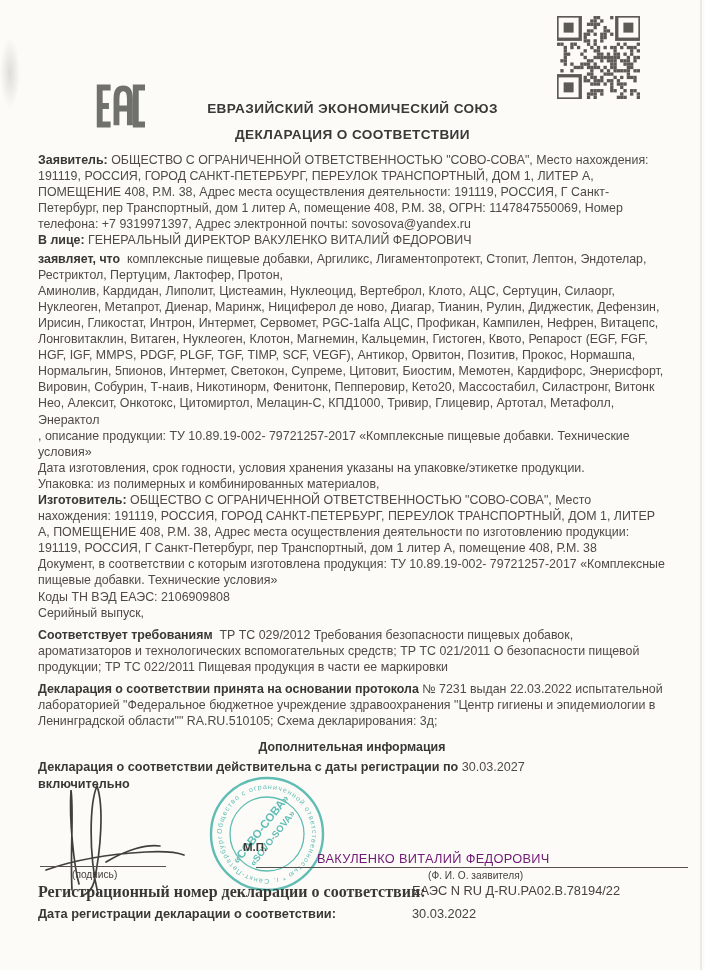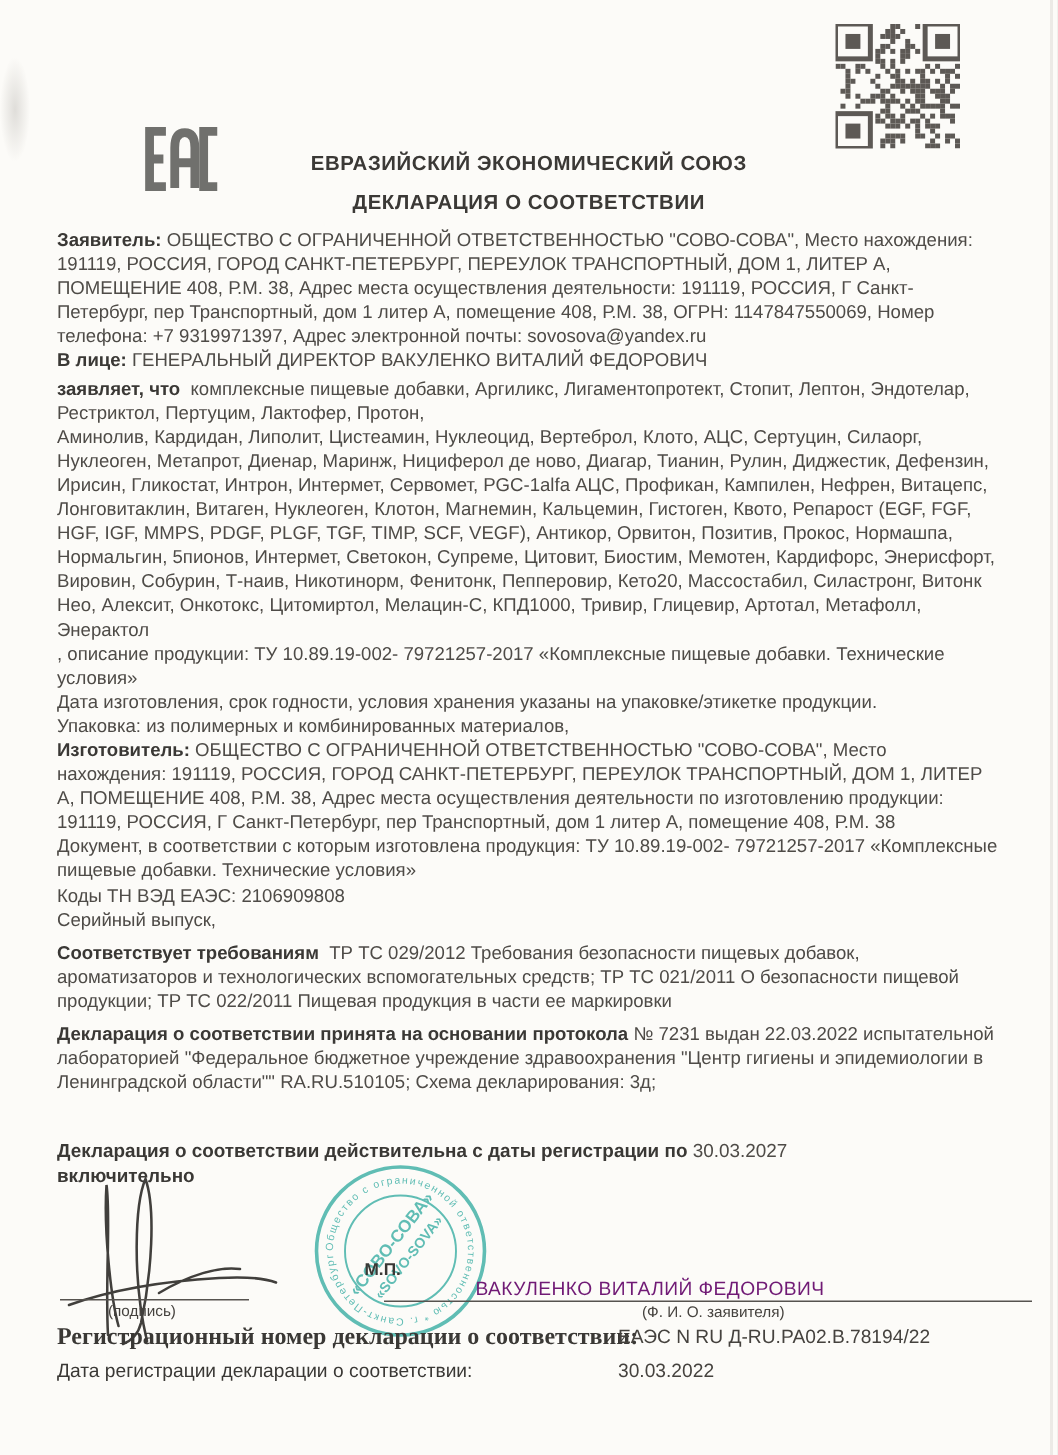--- a/index.html
+++ b/index.html
@@ -27,21 +27,21 @@
   .stamp{position:absolute;left:207px;top:774px;opacity:.82;}
   .sig-svg{position:absolute;left:22px;top:778px;}
   .sig-line{position:absolute;left:40px;top:866px;width:126px;border-top:1.6px solid #56534f;}
   .sig-caption{position:absolute;left:72px;top:869px;font-size:10.2px;color:#45423e;}
   .mp{position:absolute;left:243px;top:841px;font-size:11.5px;font-weight:700;color:#3a3835;}
   .fio-name{position:absolute;left:286px;top:851px;font-size:12.8px;color:#701a75;letter-spacing:.3px;margin-left:31px;}
   .name-line{position:absolute;left:256px;top:867px;width:432px;border-top:1.6px solid #56534f;}
   .fio-caption{position:absolute;left:428px;top:870px;font-size:10.2px;color:#45423e;text-align:center;}
   .foot-row1-label{position:absolute;left:38px;top:883px;font-size:16px;font-weight:700;color:#3a3835;font-family:Liberation Serif, serif;}
   .foot-row1-value{position:absolute;left:412px;top:883px;font-size:12.8px;color:#45423e;}
-  .foot-row2-label{position:absolute;left:38px;top:906px;font-size:12.8px;font-weight:400;color:#3a3835;}
+  .foot-row2-label{position:absolute;left:38px;top:906px;font-size:12.8px;font-weight:700;color:#3a3835;}
   .foot-row2-value{position:absolute;left:412px;top:906px;font-size:12.8px;color:#45423e;}
 </style>
 </head>
 <body>
 
 <div class="page">
   <div class="noise-edge"></div>
   <div class="smudge"></div>
 
   <div class="eac-logo">
@@ -260,20 +260,21 @@
     <div class="para">Аминолив, Кардидан, Липолит, Цистеамин, Нуклеоцид, Вертеброл, Клото, АЦС, Сертуцин, Силаорг, Нуклеоген, Метапрот, Диенар, Маринж, Нициферол де ново, Диагар, Тианин, Рулин, Диджестик, Дефензин, Ирисин, Гликостат, Интрон, Интермет, Сервомет, PGC-1alfa АЦС, Профикан, Кампилен, Нефрен, Витацепс, Лонговитаклин, Витаген, Нуклеоген, Клотон, Магнемин, Кальцемин, Гистоген, Квото, Репарост (EGF, FGF, HGF, IGF, MMPS, PDGF, PLGF, TGF, TIMP, SCF, VEGF), Антикор, Орвитон, Позитив, Прокос, Нормашпа, Нормальгин, 5пионов, Интермет, Светокон, Супреме, Цитовит, Биостим, Мемотен, Кардифорс, Энерисфорт, Вировин, Собурин, Т-наив, Никотинорм, Фенитонк, Пепперовир, Кето20, Массостабил, Силастронг, Витонк Нео, Алексит, Онкотокс, Цитомиртол, Мелацин-С, КПД1000, Тривир, Глицевир, Артотал, Метафолл, Энерактол</div>
     <div class="para">, описание продукции: ТУ 10.89.19-002- 79721257-2017 «Комплексные пищевые добавки. Технические условия»</div>
     <div class="para">Дата изготовления, срок годности, условия хранения указаны на упаковке/этикетке продукции.</div>
     <div class="para">Упаковка: из полимерных и комбинированных материалов,</div>
     <div class="para"><span class="b">Изготовитель:</span> <span>ОБЩЕСТВО С ОГРАНИЧЕННОЙ ОТВЕТСТВЕННОСТЬЮ "СОВО-СОВА", Место нахождения: 191119, РОССИЯ, ГОРОД САНКТ-ПЕТЕРБУРГ, ПЕРЕУЛОК ТРАНСПОРТНЫЙ, ДОМ 1, ЛИТЕР А, ПОМЕЩЕНИЕ 408, Р.М. 38, Адрес места осуществления деятельности по изготовлению продукции: 191119, РОССИЯ, Г Санкт-Петербург, пер Транспортный, дом 1 литер А, помещение 408, Р.М. 38</span></div>
     <div class="para">Документ, в соответствии с которым изготовлена продукция: ТУ 10.89.19-002- 79721257-2017 «Комплексные пищевые добавки. Технические условия»</div>
     <div class="para">Коды ТН ВЭД ЕАЭС: 2106909808</div>
     <div class="para">Серийный выпуск,</div>
     <div class="para mt6"><span class="b">Соответствует требованиям</span>&nbsp; <span>ТР ТС 029/2012 Требования безопасности пищевых добавок, ароматизаторов и технологических вспомогательных средств; ТР ТС 021/2011 О безопасности пищевой продукции; ТР ТС 022/2011 Пищевая продукция в части ее маркировки</span></div>
     <div class="para mt6"><span class="b">Декларация о соответствии принята на основании протокола</span> <span>№ 7231  выдан 22.03.2022 испытательной лабораторией "Федеральное бюджетное учреждение здравоохранения "Центр гигиены и эпидемиологии в Ленинградской области"" RA.RU.510105; Схема декларирования: 3д;</span></div>
+    <div class="para mt10 b">Дополнительная информация</div>
   </div>
 
   <div class="validity"><span class="b">Декларация о соответствии действительна с даты регистрации по</span> <span>30.03.2027</span> <span class="b">включительно</span></div>
 
   <svg class="sig-svg" width="170" height="122" viewBox="0 0 170 122">
     <path d="M50,112 C48,76 52,34 49,12 C47,42 52,88 57,106 M76,116 C66,74 68,24 75,8 C82,28 79,72 72,104 C70,112 65,116 60,118 M24,92 C52,82 88,76 124,74 C142,73 154,74 162,77 M84,84 C104,72 124,66 138,68" stroke="#413f3c" fill="none" stroke-width="1.7" stroke-linecap="round"></path>
   </svg>
 
   <svg class="stamp" width="120" height="120" viewBox="0 0 120 120">
     <defs>

